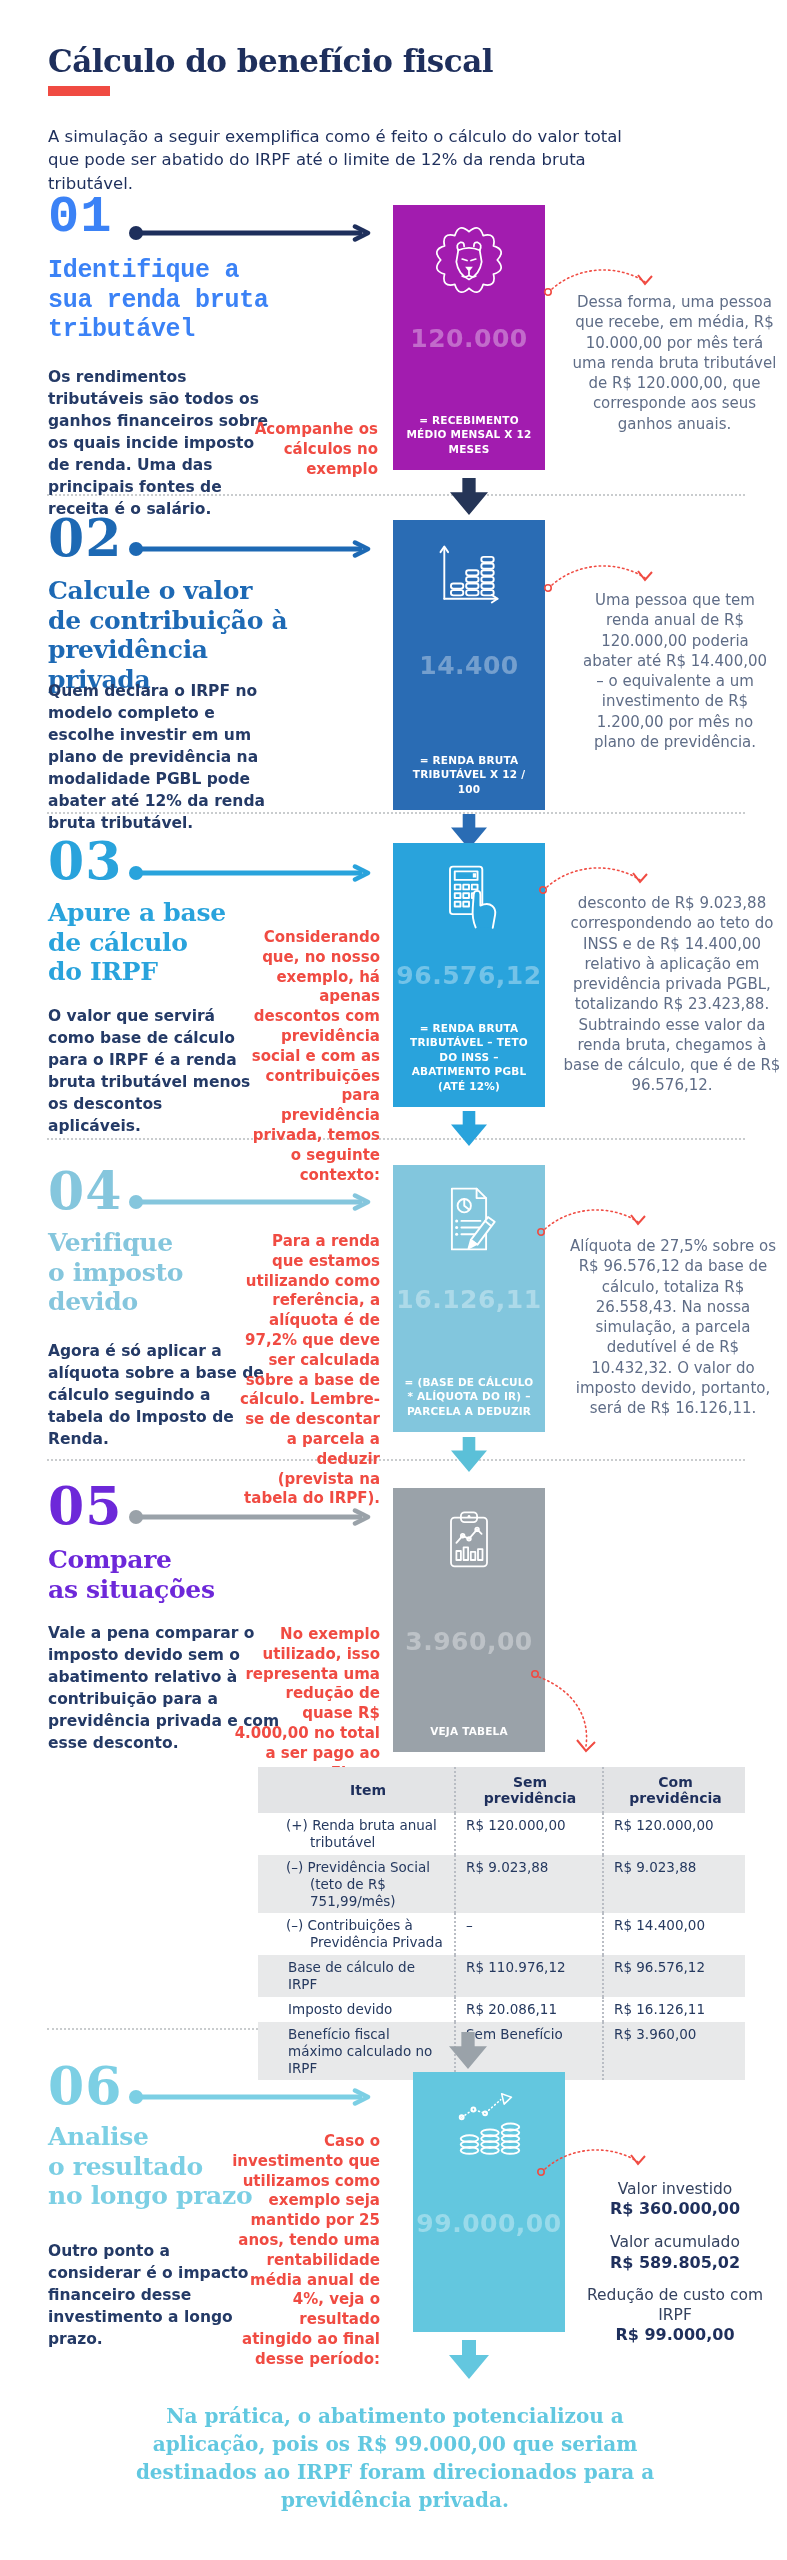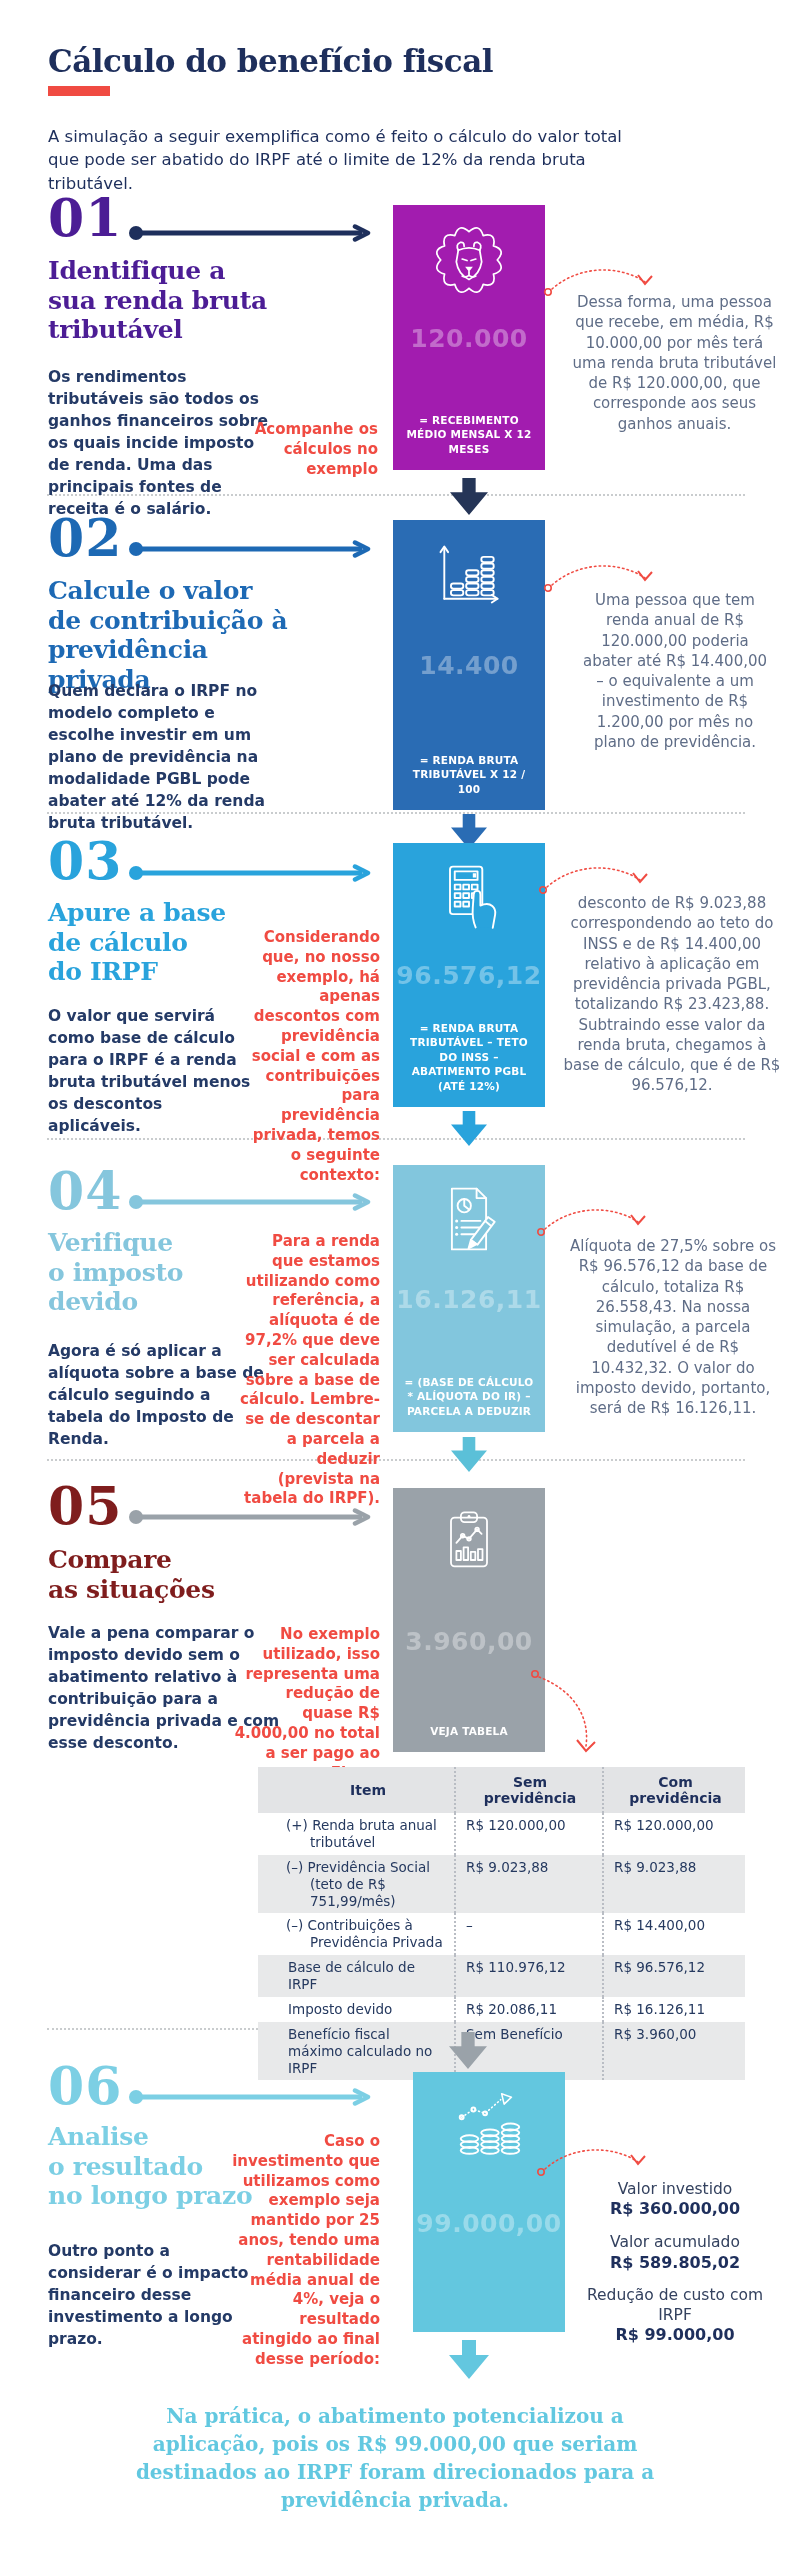--- a/index.html
+++ b/index.html
@@ -14,22 +14,22 @@
   .step-num{font-family:"DejaVu Serif","Liberation Serif",serif;font-weight:bold;
             font-size:52px;line-height:1;letter-spacing:1px;}
   .step-title{font-family:"DejaVu Serif","Liberation Serif",serif;font-weight:bold;
               font-size:25px;line-height:1.18;margin:0;letter-spacing:-0.3px;}
   .step-title span{display:block;}
   .step-body{font-size:15.5px;line-height:1.42;font-weight:bold;color:#243A66;margin:0;}
   .red-note{font-size:15px;line-height:1.32;font-weight:bold;color:#F04B42;
             text-align:right;margin:0;}
   .annotation{font-size:15px;line-height:1.35;color:#5F6D87;text-align:center;margin:0;}
 
-  .c-navy{color:#4c1d95;} .c-blue{color:#1D69B4;} .c-lblue{color:#29A3DC;}
-  .c-pblue{color:#85C6DD;} .c-gray{color:#7f1d1d;} .c-cyan{color:#7CCFE4;}
+  .c-navy{color:#3b82f6;font-family:Liberation Mono, monospace;} .c-blue{color:#1D69B4;} .c-lblue{color:#29A3DC;}
+  .c-pblue{color:#85C6DD;} .c-gray{color:#6d28d9;} .c-cyan{color:#7CCFE4;}
 
   .red-bar{background:#F04B42;width:62px;height:10px;}
   .divider{border-top:2px dotted #C9CCCE;height:0;}
 
   
   .info-box{width:152px;}
   .box-icon{position:absolute;left:50%;transform:translateX(-50%);top:16px;}
   .box-value{position:absolute;left:0;right:0;top:50%;transform:translateY(-50%);
              text-align:center;font-weight:bold;font-size:25px;letter-spacing:0.5px;
              color:rgba(255,255,255,0.35);}

